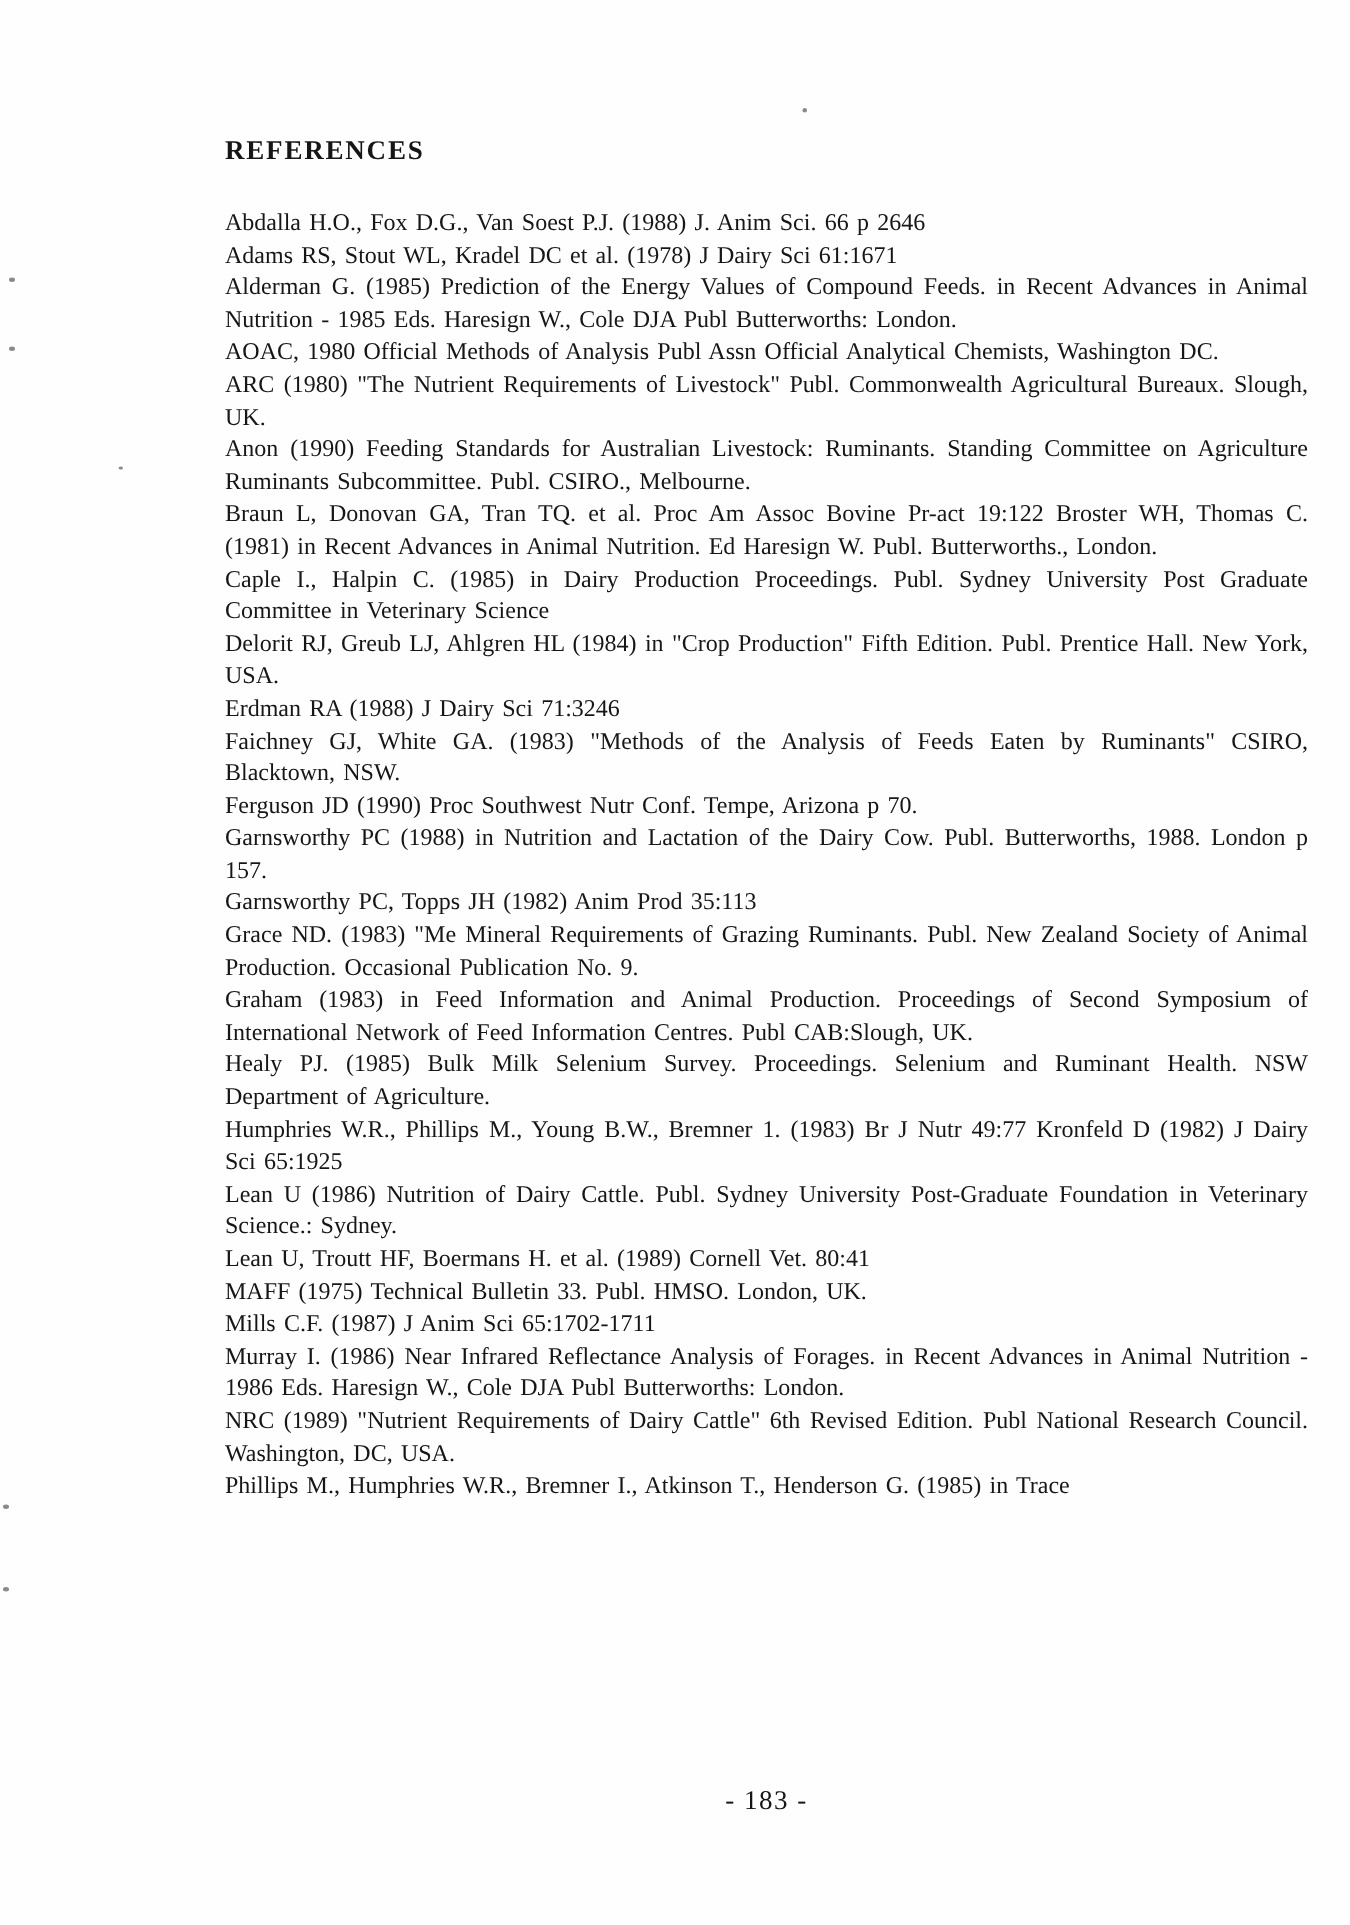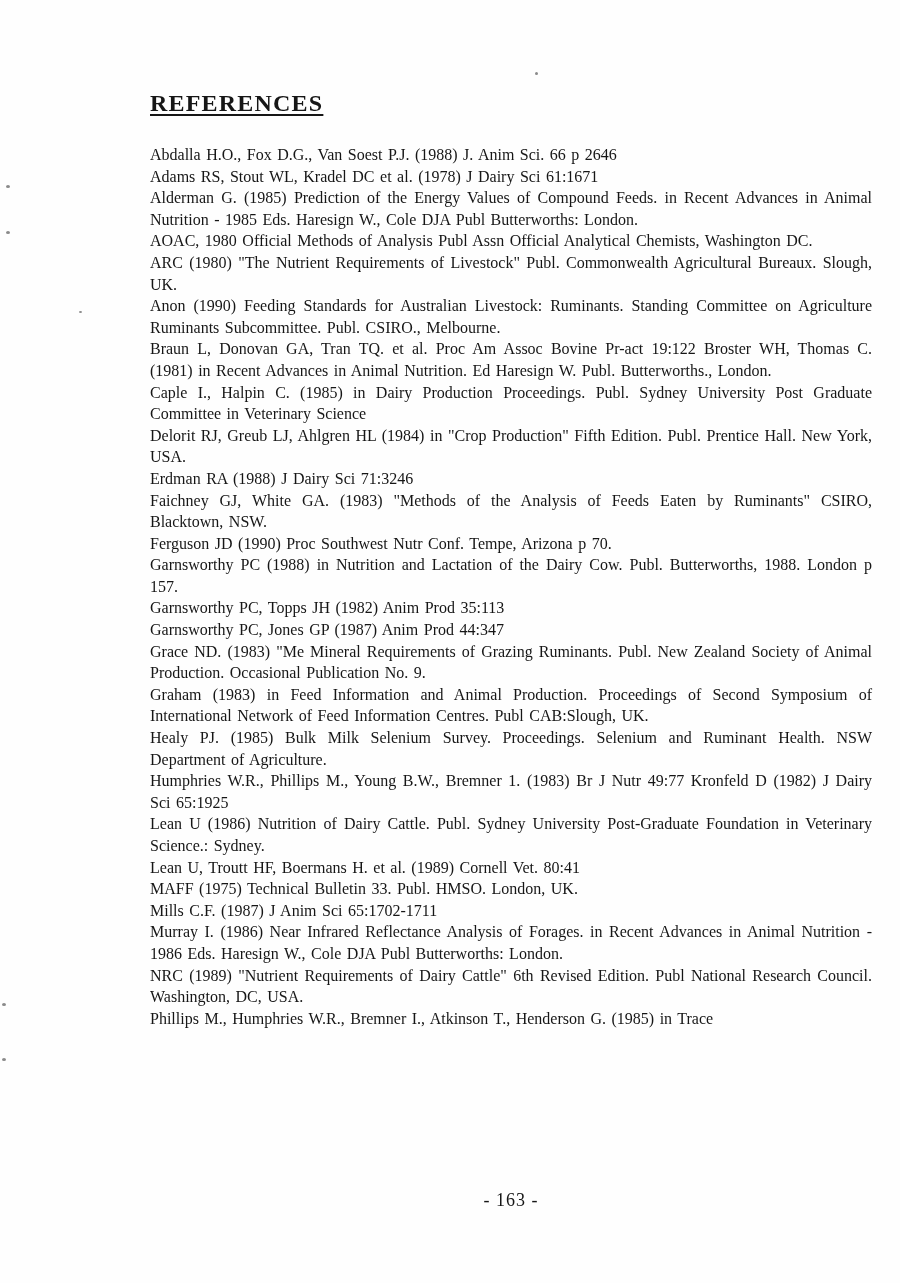--- a/index.html
+++ b/index.html
@@ -13,24 +13,23 @@
     color: #161616;
   }
   .content {
     position: absolute;
     left: 150px;
     top: 90px;
     width: 722px;
   }
   .heading {
     margin: 0 0 27px 0;
-    font-size: 24px;
+    font-size: 18px;
     font-weight: bold;
     letter-spacing: 1.2px;
-    text-decoration: underline;
     text-underline-offset: 3px;
   }
   .refs { }
   .ref {
     margin: 0;
     font-size: 16px;
     line-height: 21.6px;
     text-align: justify;
     word-spacing: 1.5px;
   }
@@ -65,36 +64,35 @@
         <p class="ref">ARC (1980) "The Nutrient Requirements of Livestock" Publ. Commonwealth Agricultural Bureaux. Slough, UK.</p>
         <p class="ref">Anon (1990) Feeding Standards for Australian Livestock: Ruminants. Standing Committee on Agriculture Ruminants Subcommittee. Publ. CSIRO., Melbourne.</p>
         <p class="ref">Braun L, Donovan GA, Tran TQ. et al. Proc Am Assoc Bovine Pr-act 19:122 Broster WH, Thomas C. (1981) in Recent Advances in Animal Nutrition. Ed Haresign W. Publ. Butterworths., London.</p>
         <p class="ref">Caple I., Halpin C. (1985) in Dairy Production Proceedings. Publ. Sydney University Post Graduate Committee in Veterinary Science</p>
         <p class="ref">Delorit RJ, Greub LJ, Ahlgren HL (1984) in "Crop Production" Fifth Edition. Publ. Prentice Hall. New York, USA.</p>
         <p class="ref">Erdman RA (1988) J Dairy Sci 71:3246</p>
         <p class="ref">Faichney GJ, White GA. (1983) "Methods of the Analysis of Feeds Eaten by Ruminants" CSIRO, Blacktown, NSW.</p>
         <p class="ref">Ferguson JD (1990) Proc Southwest Nutr Conf. Tempe, Arizona p 70.</p>
         <p class="ref">Garnsworthy PC (1988) in Nutrition and Lactation of the Dairy Cow. Publ. Butterworths, 1988. London p 157.</p>
         <p class="ref">Garnsworthy PC, Topps JH (1982) Anim Prod 35:113</p>
-        <p class="ref">Garnsworthy PC, Jones GP (1987) Anim Prod 44:347</p>
         <p class="ref">Grace ND. (1983) "Me Mineral Requirements of Grazing Ruminants. Publ. New Zealand Society of Animal Production. Occasional Publication No. 9.</p>
         <p class="ref">Graham (1983) in Feed Information and Animal Production. Proceedings of Second Symposium of International Network of Feed Information Centres. Publ CAB:Slough, UK.</p>
         <p class="ref">Healy PJ. (1985) Bulk Milk Selenium Survey. Proceedings. Selenium and Ruminant Health. NSW Department of Agriculture.</p>
         <p class="ref">Humphries W.R., Phillips M., Young B.W., Bremner 1. (1983) Br J Nutr 49:77 Kronfeld D (1982) J Dairy Sci 65:1925</p>
         <p class="ref">Lean U (1986) Nutrition of Dairy Cattle. Publ. Sydney University Post-Graduate Foundation in Veterinary Science.: Sydney.</p>
         <p class="ref">Lean U, Troutt HF, Boermans H. et al. (1989) Cornell Vet. 80:41</p>
         <p class="ref">MAFF (1975) Technical Bulletin 33. Publ. HMSO. London, UK.</p>
         <p class="ref">Mills C.F. (1987) J Anim Sci 65:1702-1711</p>
         <p class="ref">Murray I. (1986) Near Infrared Reflectance Analysis of Forages. in Recent Advances in Animal Nutrition - 1986 Eds. Haresign W., Cole DJA Publ Butterworths: London.</p>
         <p class="ref">NRC (1989) "Nutrient Requirements of Dairy Cattle" 6th Revised Edition. Publ National Research Council. Washington, DC, USA.</p>
         <p class="ref">Phillips M., Humphries W.R., Bremner I., Atkinson T., Henderson G. (1985) in Trace</p>
       </div>
   </div>
 
-  <div class="footer">- 163 -</div>
+  <div class="footer">- 183 -</div>
 
   <div class="speck" style="left:6px; top:185px; width:4px; height:3px;"></div>
   <div class="speck" style="left:6px; top:231px; width:4px; height:3px;"></div>
   <div class="speck" style="left:79px; top:311px; width:3px; height:2px;"></div>
   <div class="speck" style="left:535px; top:72px; width:3px; height:3px;"></div>
   <div class="speck" style="left:2px; top:1003px; width:4px; height:3px;"></div>
   <div class="speck" style="left:2px; top:1058px; width:4px; height:3px;"></div>
 
 </div>
 

